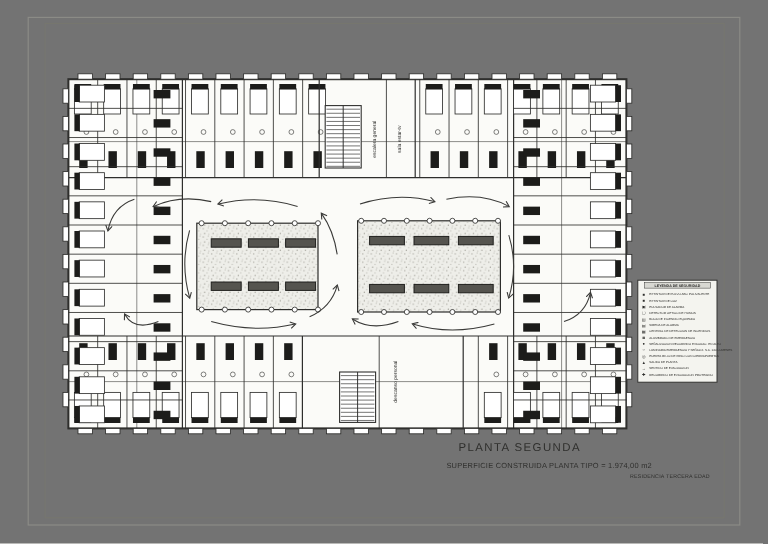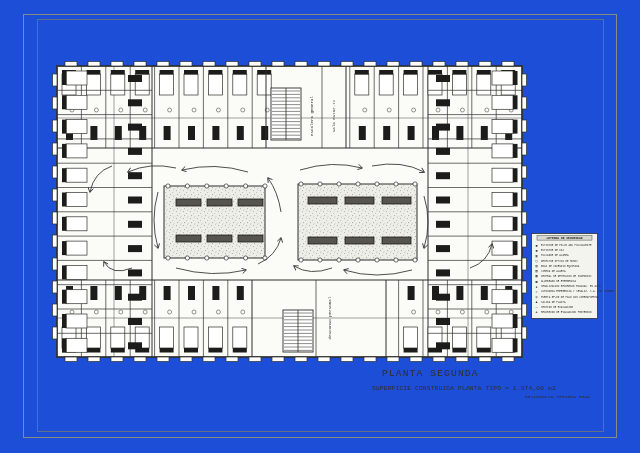--- a/index.html
+++ b/index.html
@@ -1,19 +1,19 @@
 <!DOCTYPE html>
 <html><head>
 <meta charset="utf-8">
 <style>
   html,body{margin:0;padding:0;background:#e9e9e6;}
   .sheet{
     position:relative;width:640px;height:453px;overflow:hidden;
-    background:#1d4ed8;
-    font-family:Liberation Mono, monospace;
+    background:#737373;
+    font-family:Liberation Sans, sans-serif;
   }
   svg{position:absolute;left:0;top:0;}
   text{fill:#2f2f2d;}
 </style>
 </head>
 <body>
 
 <div class="sheet">
 <svg width="640" height="453" viewBox="0 0 640 453">
   <defs>

